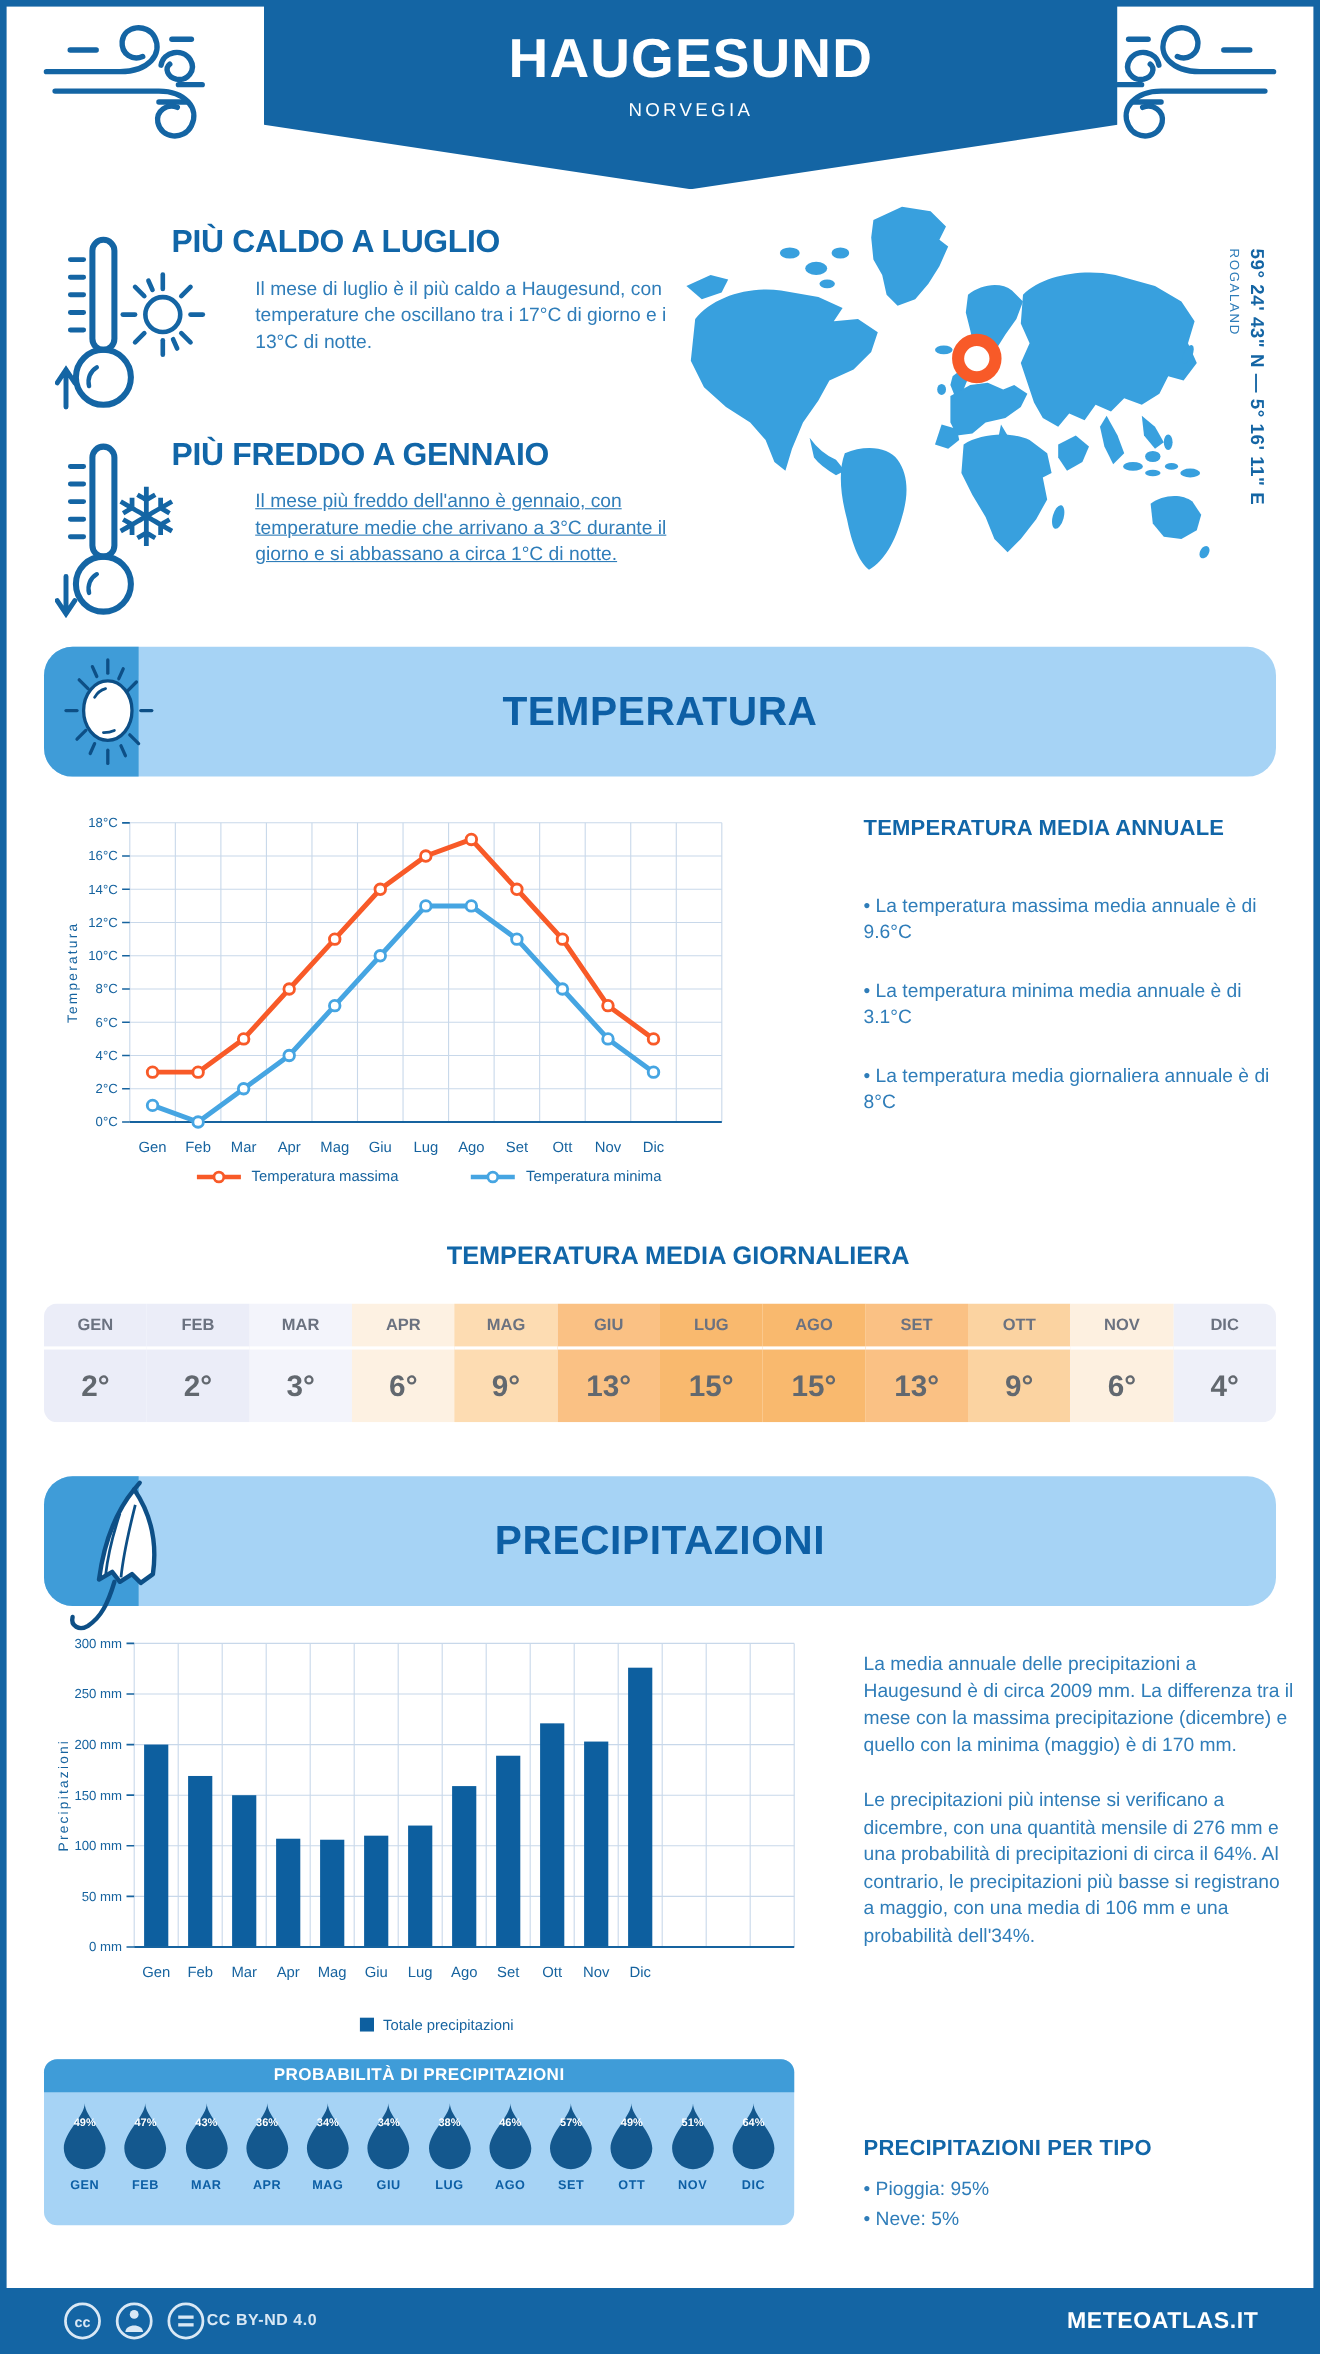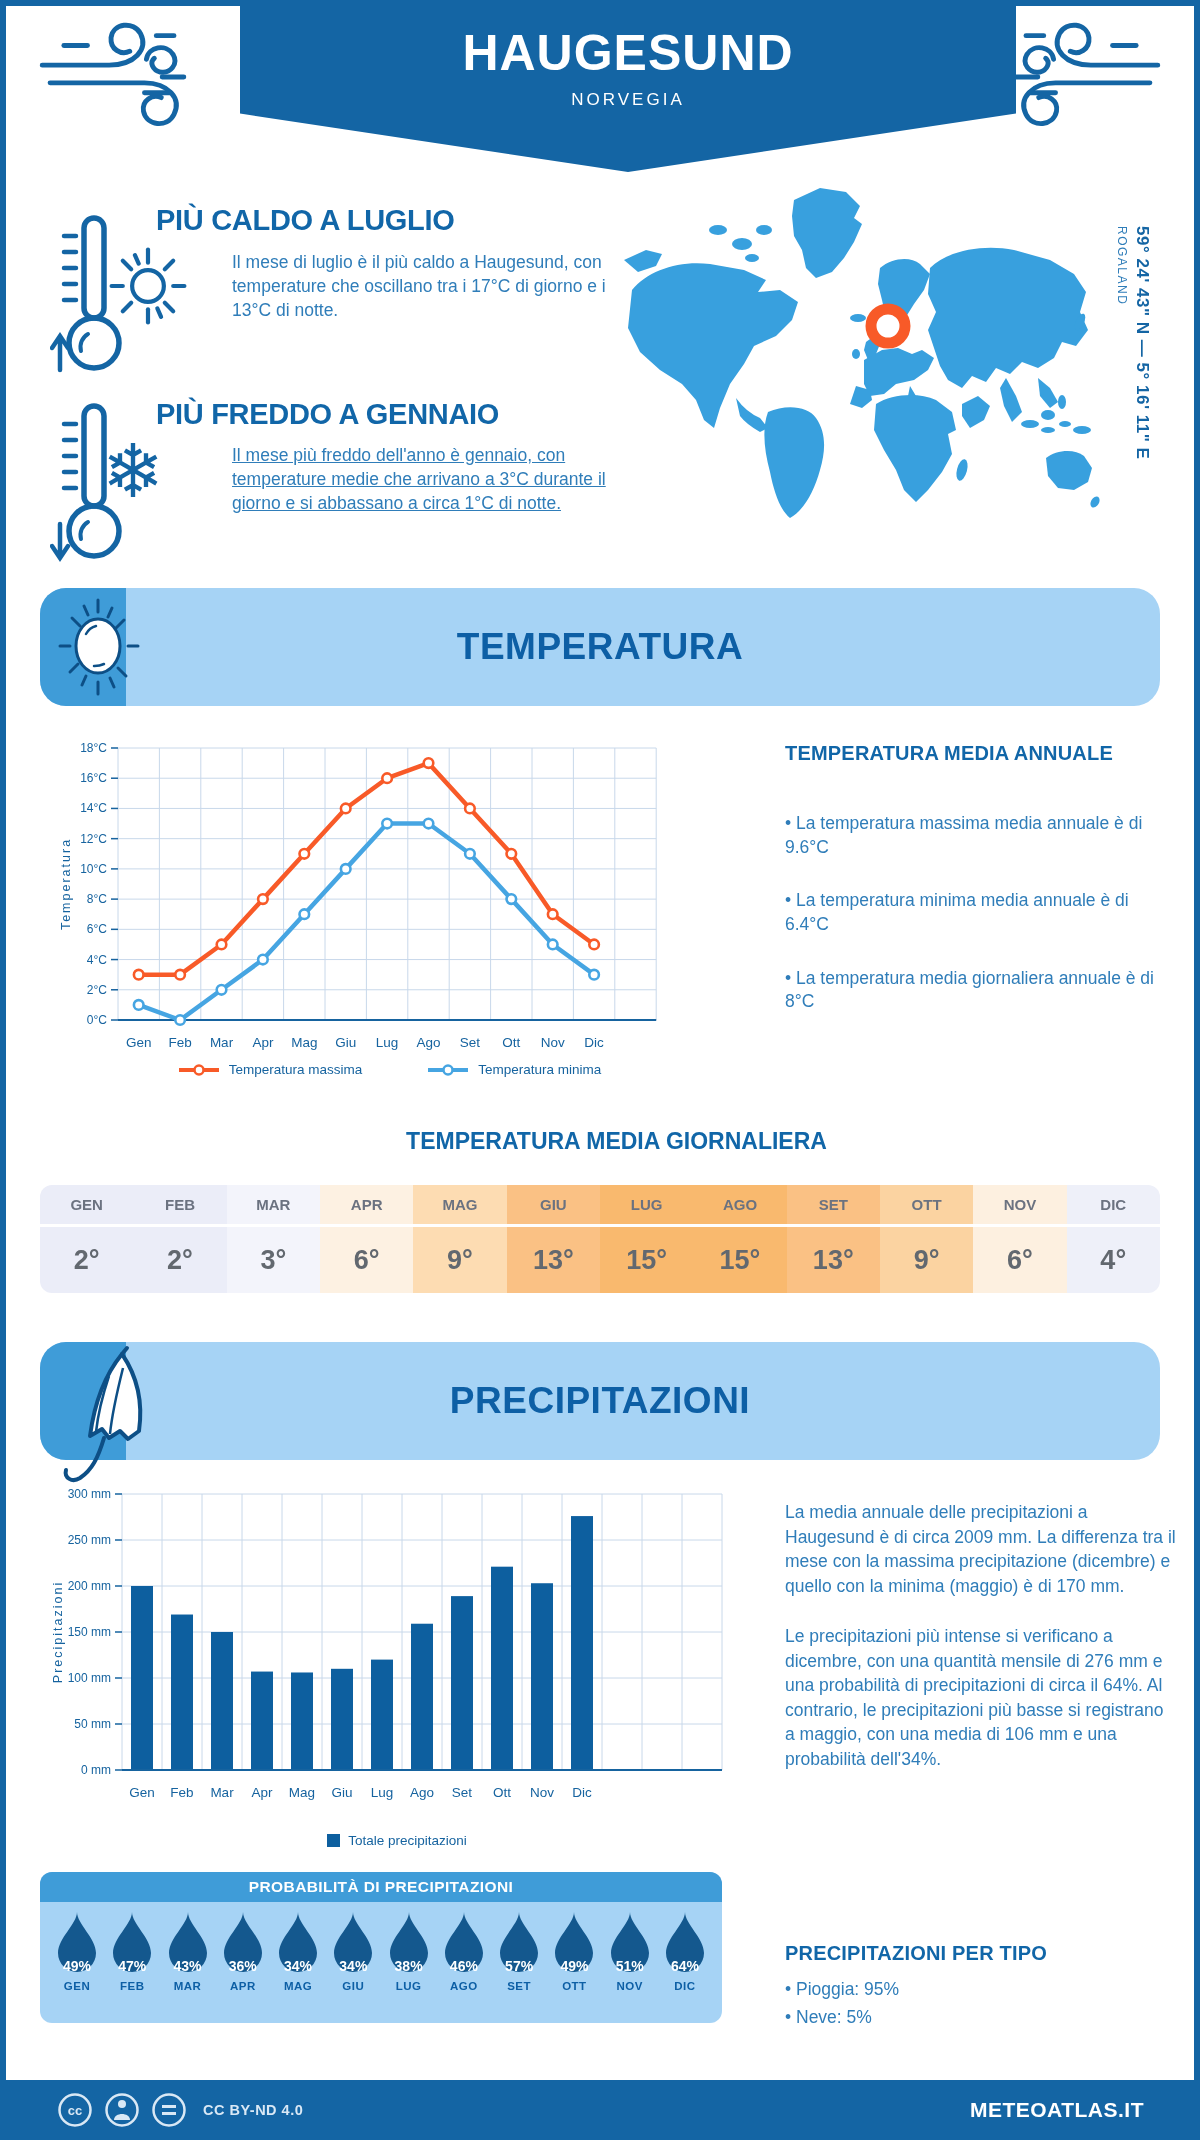--- a/index.html
+++ b/index.html
@@ -65,30 +65,30 @@
   
   .paras{position:absolute;left:785px;top:1500px;width:392px;font-size:17.5px;line-height:1.4;color:var(--body);}
   .paras .para{margin-bottom:26px;}
 
   
   .prob-box{position:absolute;left:40px;top:1872px;width:682px;height:151px;background:var(--light);border-radius:12px;}
   .prob-head{height:30px;background:var(--mid);border-radius:12px 12px 0 0;display:flex;align-items:center;
     justify-content:center;color:#fff;font-weight:bold;font-size:15.5px;letter-spacing:0.4px;}
   .drops{display:flex;justify-content:space-between;padding:8px 12px 0 12px;}
   .drop{position:relative;width:50px;text-align:center;}
-  .drop .pct{position:absolute;left:0;right:0;top:48px;color:#fff;font-size:14px;font-weight:bold;}
+  .drop .pct{position:absolute;left:0;right:0;top:15px;color:#fff;font-size:10px;font-weight:bold;}
   .drop .mon{margin-top:2px;font-size:11.5px;font-weight:bold;color:#0d5fa5;letter-spacing:0.5px;}
 
   .types-list{position:absolute;left:785px;top:1975px;font-size:17.5px;color:var(--body);line-height:1.6;}
 
   
   .page-footer{position:absolute;left:0;top:2080px;width:1200px;height:60px;background:var(--dark);z-index:6;
     display:flex;align-items:center;padding:0 56px;}
   .cc-group{display:flex;align-items:center;gap:9px;}
-  .cc-license{margin-left:15px;font-size:14.5px;font-weight:bold;color:#d9e8f5;letter-spacing:0.5px;}
+  .cc-license{font-size:14.5px;font-weight:bold;color:#d9e8f5;letter-spacing:0.5px;}
   .footer-site{margin-left:auto;font-size:21px;font-weight:bold;color:#fff;letter-spacing:0.5px;}
 </style>
 </head>
 <body>
 
 <div class="page">
   <div class="frame"></div>
 
   <svg class="wind left" viewBox="0 0 170 120" fill="none" stroke="#1465a4" stroke-width="5" stroke-linecap="round">
     <path d="M12 52 H80 C106 52 120 36 112 20 C105 7 84 9 82 24 C81 36 92 42 101 38"></path>
@@ -312,21 +312,21 @@
           <line x1="2" y1="7" x2="42" y2="7" stroke="#46a5e2" stroke-width="4"></line>
           <circle cx="22" cy="7" r="4.5" fill="#fff" stroke="#46a5e2" stroke-width="2.5"></circle>
         </svg>
         <span>Temperatura minima</span>
       </div>
     </div>
 
   <div class="col-title" style="left:785px;top:742px;">TEMPERATURA MEDIA ANNUALE</div>
   <div id="annual-bullets" class="col-list" style="left:785px;top:812px;">
       <div class="b">• La temperatura massima media annuale è di 9.6°C</div>
-      <div class="b">• La temperatura minima media annuale è di 6.4°C</div>
+      <div class="b">• La temperatura minima media annuale è di 3.1°C</div>
       <div class="b">• La temperatura media giornaliera annuale è di 8°C</div>
     </div>
 
   <div class="daily-title" style="top:1128px;padding-left:33px;">TEMPERATURA MEDIA GIORNALIERA</div>
   <div id="daily-table" class="daily-table">
       <div class="tcol">
         <div class="tcol-head" style="background: rgb(235, 237, 248);">GEN</div>
         <div class="tcol-val" style="background: rgb(235, 237, 248);">2°</div>
       </div>
       <div class="tcol">

